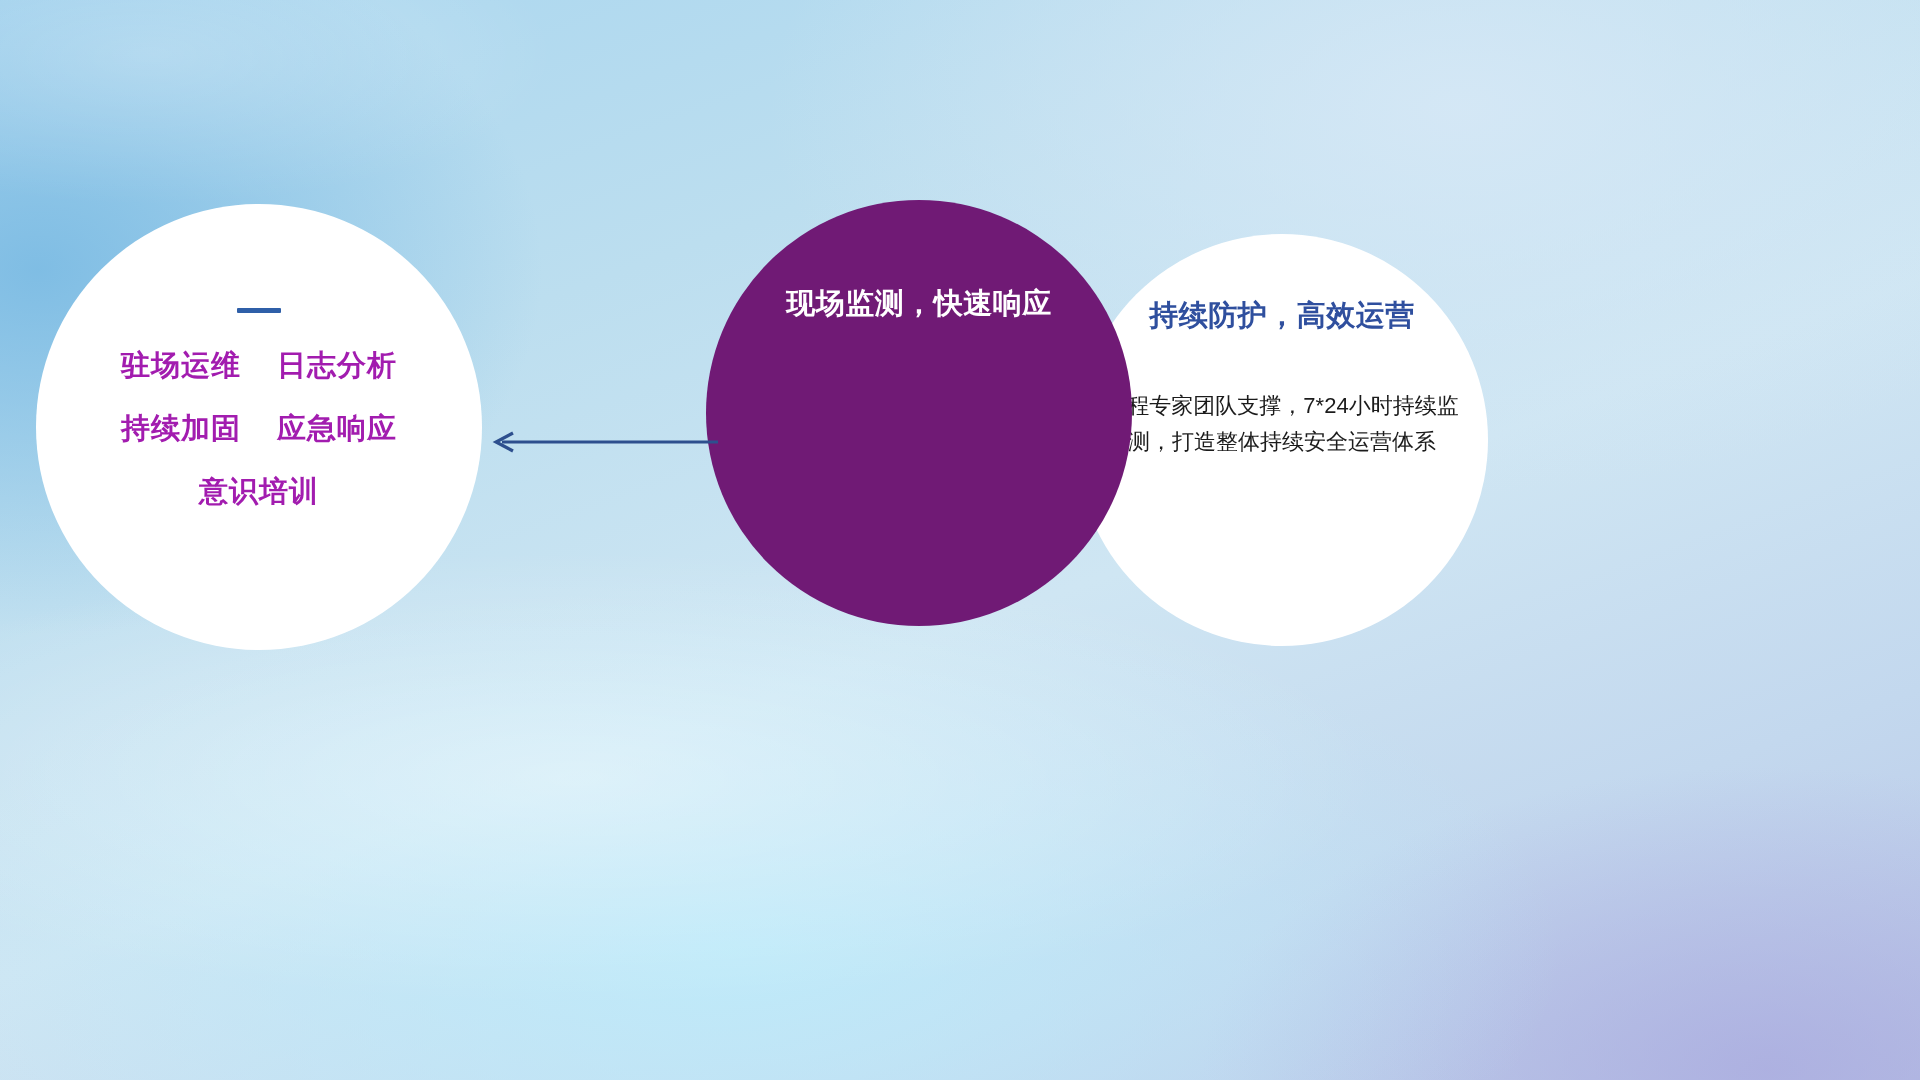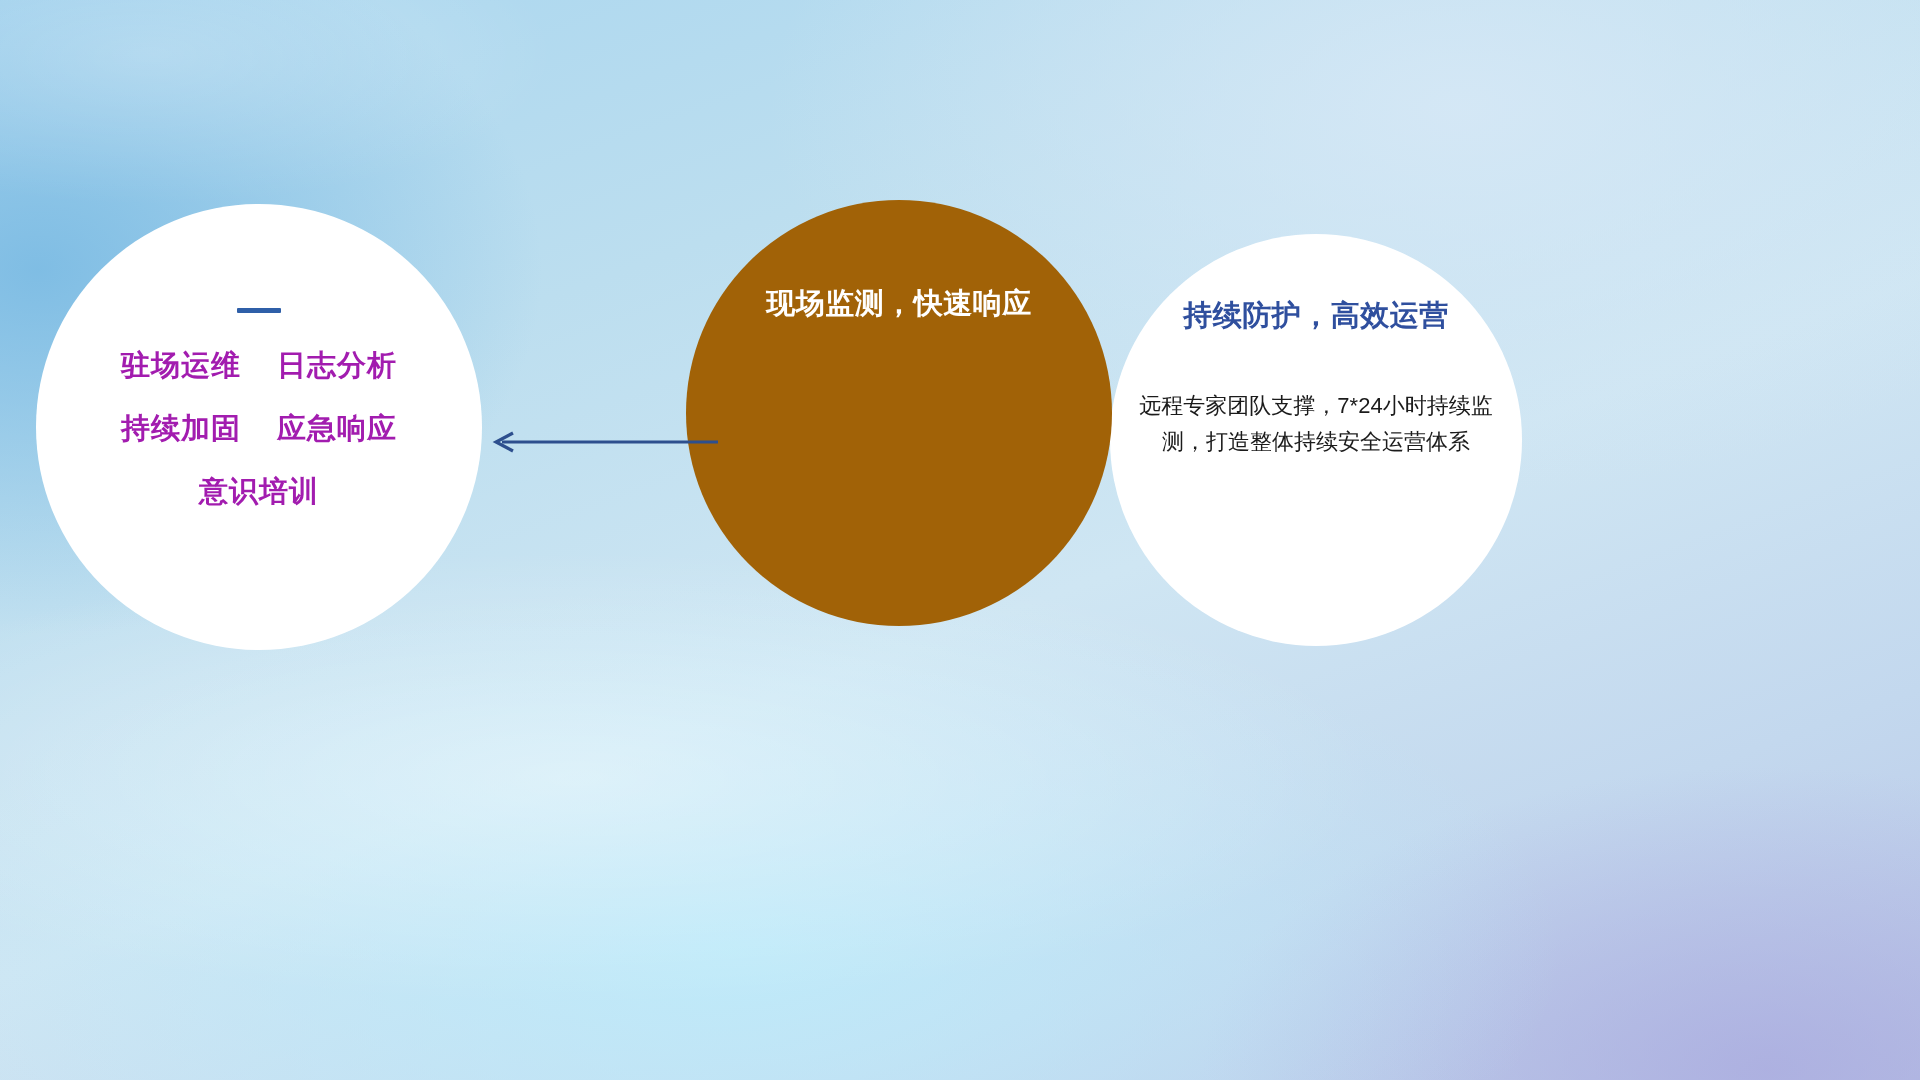--- a/index.html
+++ b/index.html
@@ -60,44 +60,44 @@
     font-weight: bold;
     color: #a21caf;
     letter-spacing: 1px;
     line-height: 1.0;
     margin: 0 0 34px 0;
     white-space: pre;
   }
   .services-line:last-child { margin-bottom: 16px; }
 
   #circle-onsite {
-    left: 686px; top: 200px;
+    left: 706px; top: 200px;
     width: 426px; height: 426px;
-    background: #a16207;
+    background: #701a75;
     z-index: 5;
     justify-content: flex-start;
     padding-top: 84px;
   }
   #onsite-title {
     font-size: 29px;
     font-weight: bold;
     color: #ffffff;
     letter-spacing: 0.5px;
     white-space: nowrap;
     margin-bottom: 58px;
   }
   #onsite-body {
     font-size: 25px;
     color: #f2f5fb;
     line-height: 1.62;
     width: 270px;
   }
 
   #circle-ops {
-    left: 1110px; top: 234px;
+    left: 1076px; top: 234px;
     width: 412px; height: 412px;
     background: #ffffff;
     z-index: 4;
     justify-content: flex-start;
     padding-top: 62px;
   }
   #ops-title {
     font-size: 29px;
     font-weight: bold;
     color: #2f4f9e;

